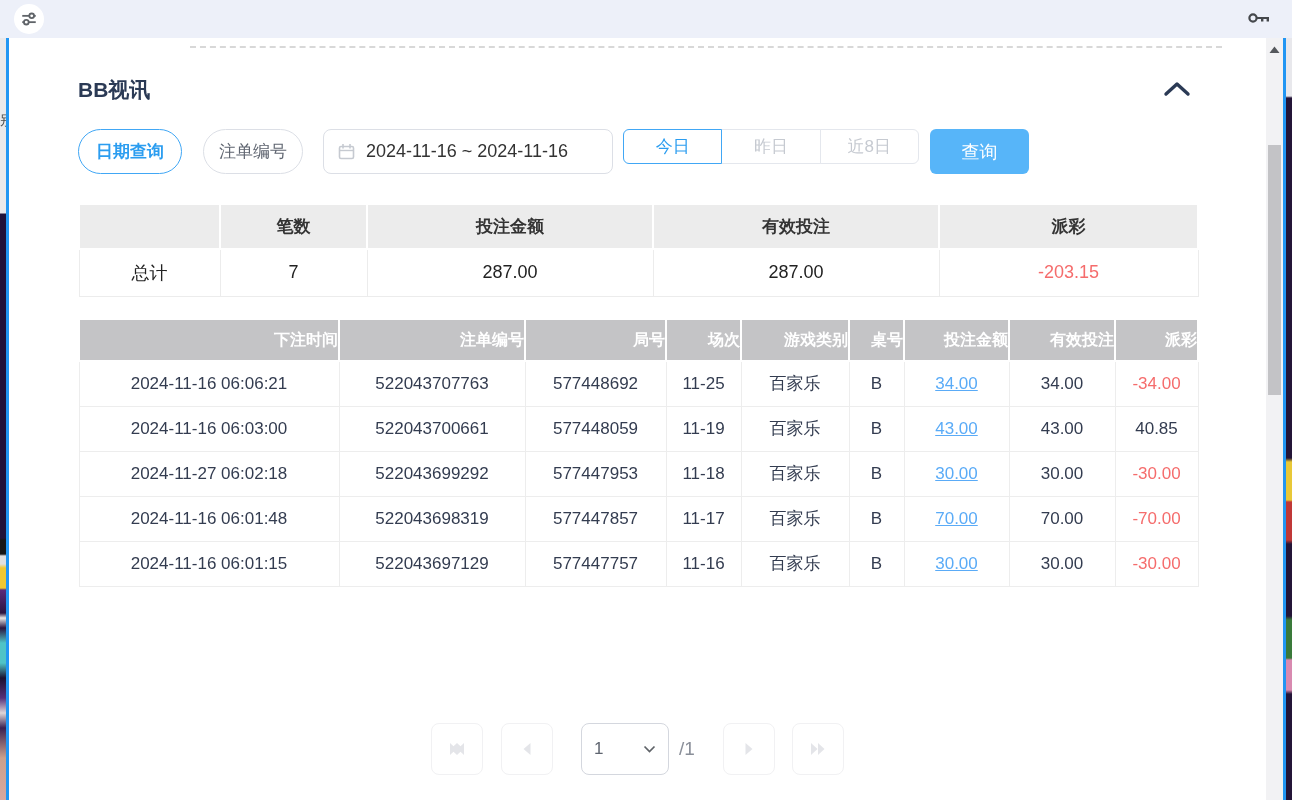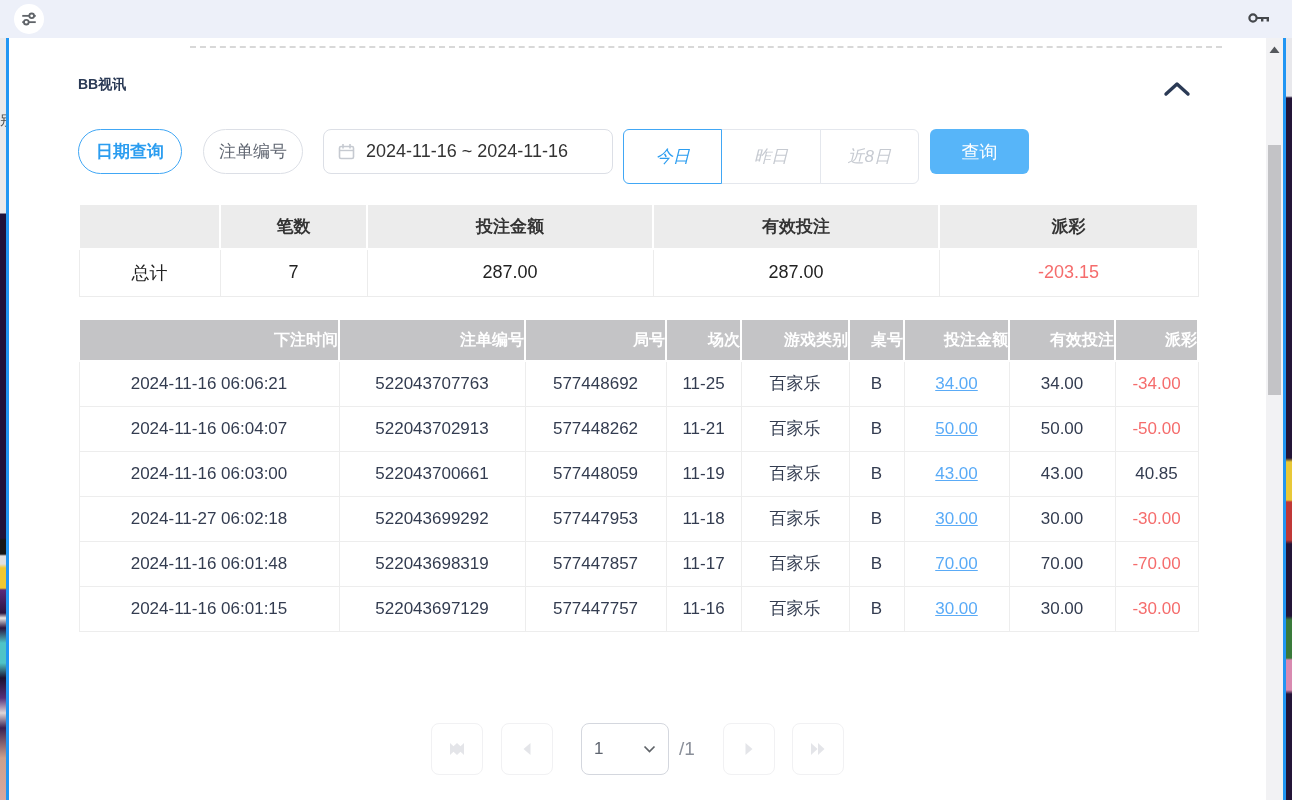--- a/index.html
+++ b/index.html
@@ -27,34 +27,34 @@
       #e8c838 424px,#e8c838 462px,#c03838 464px,#c03838 502px,#241538 506px,#241538 578px,
       #3a7a3a 582px,#3a7a3a 620px,#d88ab0 622px,#d88ab0 652px,#241538 656px,#241538 762px); }
 
   
   .scrollbar { position:absolute; left:1266px; top:38px; width:17px; height:762px; background:#f2f2f4; cursor:pointer; }
   .sb-up { position:absolute; left:0; top:6px; width:17px; display:flex; justify-content:center; }
   .sb-thumb { position:absolute; left:2px; top:107px; width:13px; height:250px; background:#c3c3c6; }
 
   
   .dashed { position:absolute; left:190px; top:46px; width:1032px; height:0; border-top:2px dashed #d8d8d8; }
-  .panel-title { position:absolute; left:78px; top:76px; font-size:14px; font-weight:bold; color:#2b3a55; }
+  .panel-title { position:absolute; left:78px; top:76px; font-size:21px; font-weight:bold; color:#2b3a55; }
   .collapse { position:absolute; left:1161px; top:79px; cursor:pointer; width:32px; height:20px; }
 
   
   .fbtn { position:absolute; top:129px; height:45px; background:#fff; border:1px solid #dcdfe6; border-radius:23px;
           display:flex; align-items:center; justify-content:center; font-size:17px; color:#5f6570; cursor:pointer; }
   .fbtn.active { border-color:#41a7f5; color:#2b9df0; font-weight:600; }
   .btn-date  { left:78px;  width:104px;font-family:Liberation Mono, monospace; }
   .btn-round { left:203px; width:100px; }
   .date-input { position:absolute; left:323px; top:129px; width:290px; height:45px; border:1px solid #dcdfe6; border-radius:8px;
                 background:#fff; display:flex; align-items:center; cursor:pointer; }
   .date-input svg { margin-left:14px; flex:none; }
   .date-text { margin-left:11px; font-size:18px; color:#333; white-space:nowrap; }
-  .seg { position:absolute; left:623px; top:129px; width:296px; height:55px; display:flex;font-style:italic; }
+  .seg { position:absolute; left:623px; top:129px; width:296px; height:35px; display:flex; }
   .seg-item { flex:1; display:flex; align-items:center; justify-content:center; font-size:17px; color:#c6cad1;
               background:#fff; border:1px solid #e4e7ed; margin-left:-1px; cursor:pointer; position:relative; }
   .seg-item:first-child { margin-left:0; border-radius:6px 0 0 6px; }
   .seg-item:last-child { border-radius:0 6px 6px 0; }
   .seg-item.active { border-color:#41a7f5; color:#2b9df0; z-index:2; }
   .btn-search { position:absolute; left:930px; top:129px; width:99px; height:45px; background:#57b5f9; border:none;
                 border-radius:6px; color:#fff; font-size:18px; display:flex; align-items:center; justify-content:center; cursor:pointer; }
 
   
   .summary-table { position:absolute; left:78px; top:203px; width:1119px; border-collapse:collapse; table-layout:fixed; }
@@ -203,31 +203,20 @@
           <td>522043707763</td>
           <td>577448692</td>
           <td>11-25</td>
           <td>百家乐</td>
           <td>B</td>
           <td><a class="amount-link">34.00</a></td>
           <td>34.00</td>
           <td class="red">-34.00</td>
         </tr>
         <tr>
-          <td>2024-11-16 06:04:07</td>
-          <td>522043702913</td>
-          <td>577448262</td>
-          <td>11-21</td>
-          <td>百家乐</td>
-          <td>B</td>
-          <td><a class="amount-link">50.00</a></td>
-          <td>50.00</td>
-          <td class="red">-50.00</td>
-        </tr>
-        <tr>
           <td>2024-11-16 06:03:00</td>
           <td>522043700661</td>
           <td>577448059</td>
           <td>11-19</td>
           <td>百家乐</td>
           <td>B</td>
           <td><a class="amount-link">43.00</a></td>
           <td>43.00</td>
           <td>40.85</td>
         </tr>

